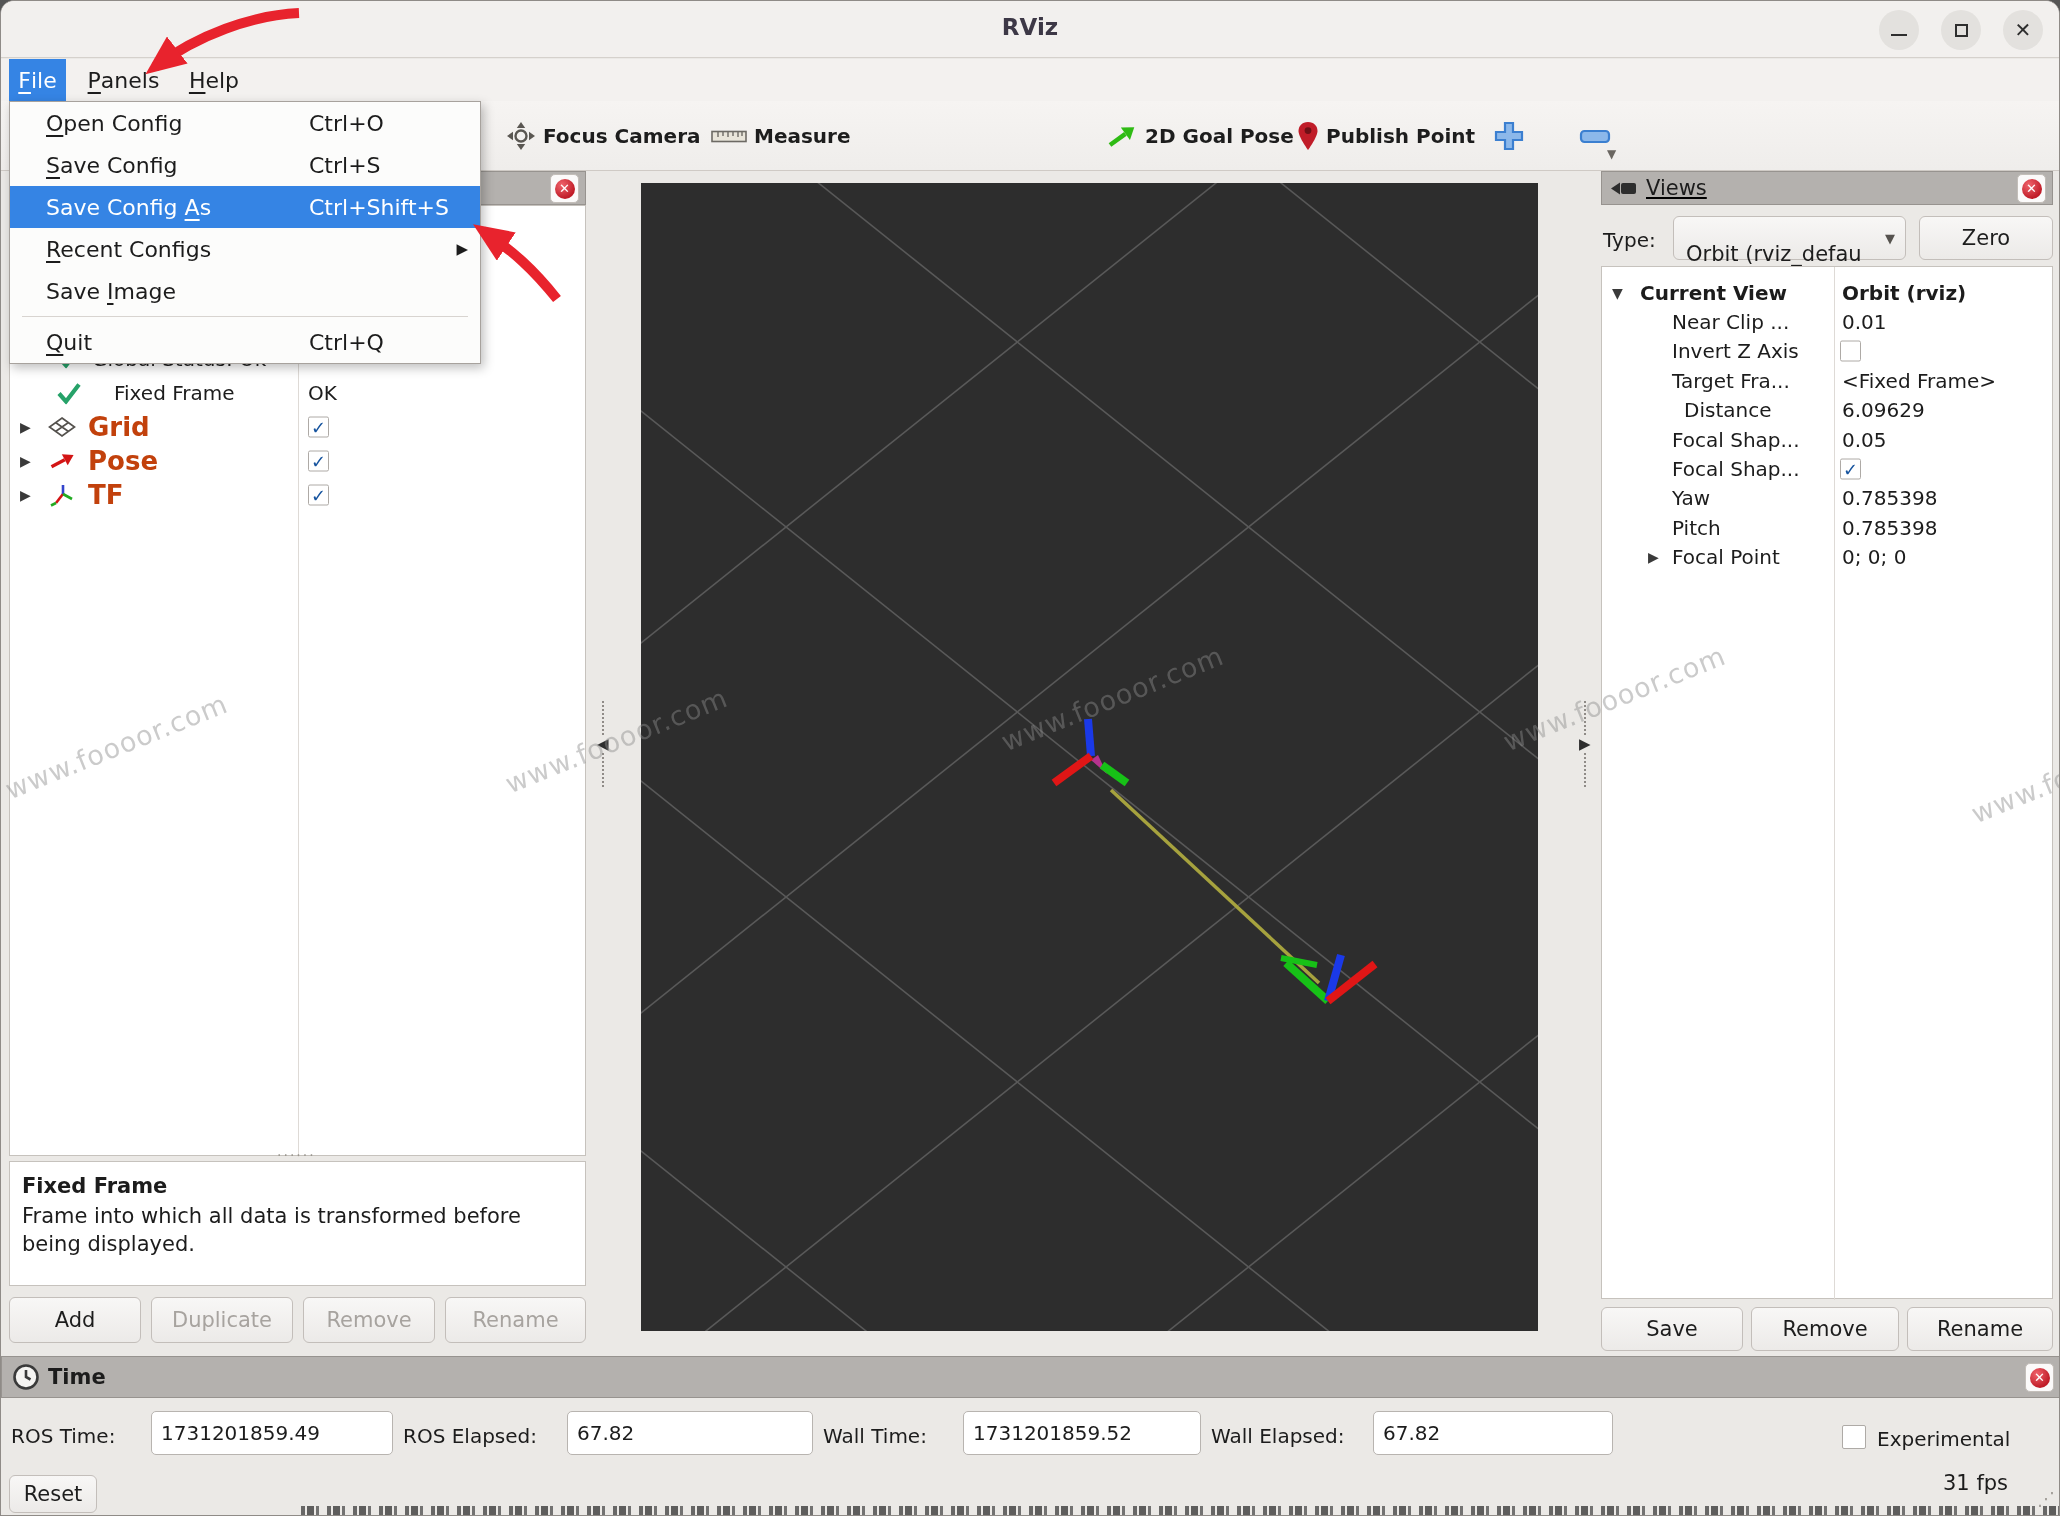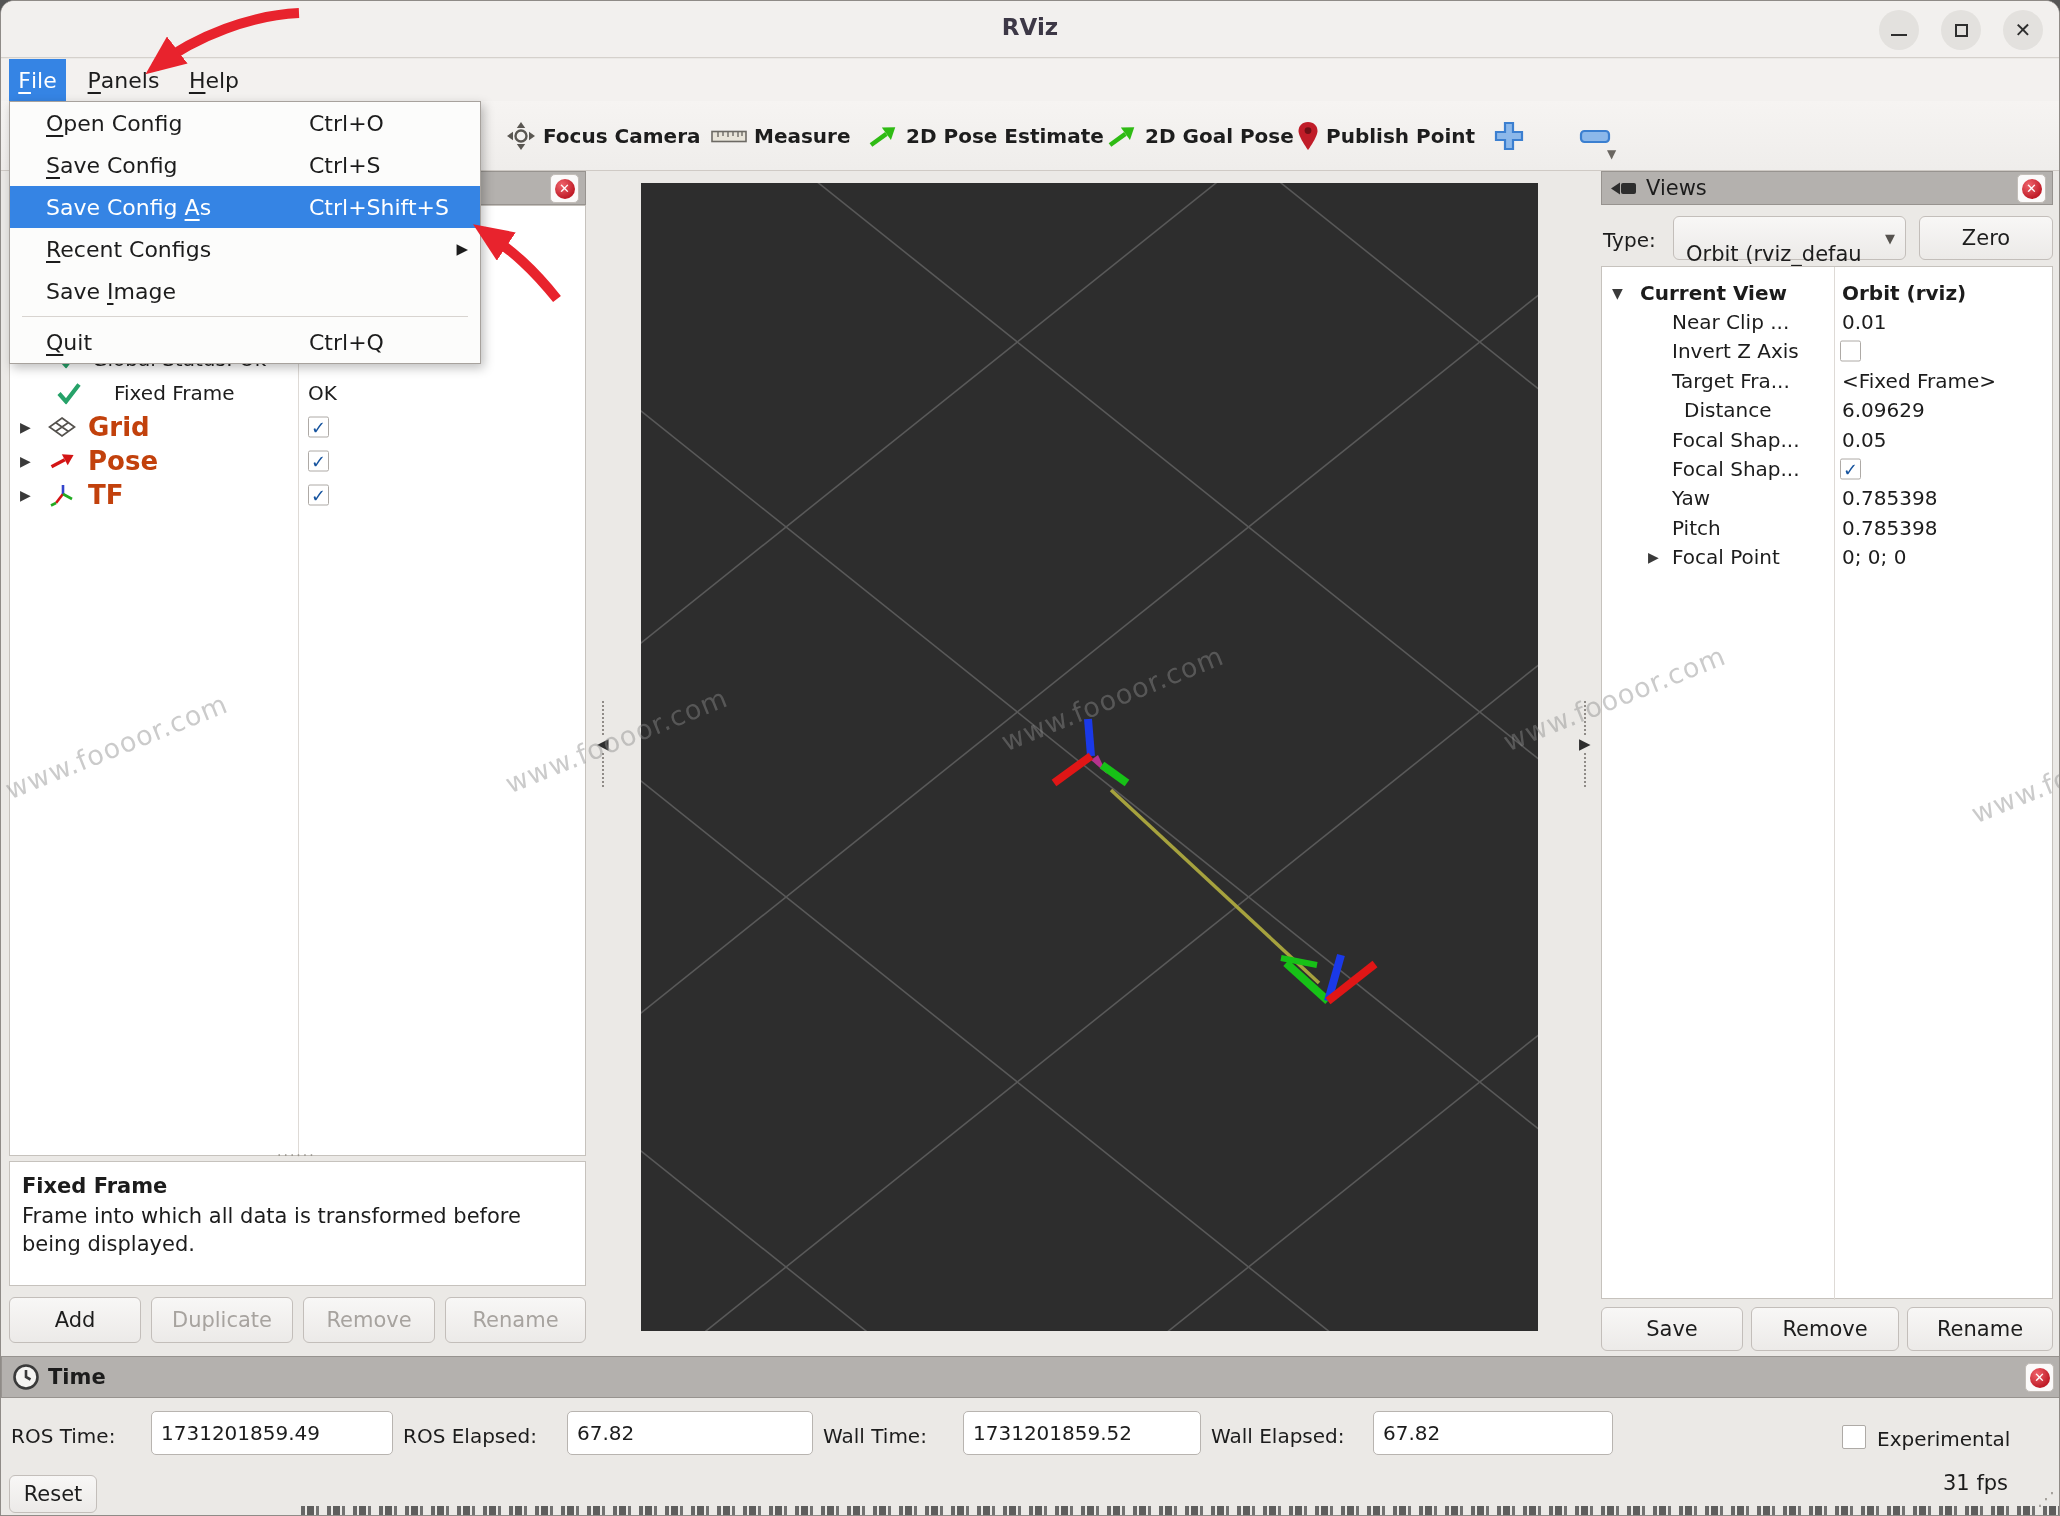--- a/index.html
+++ b/index.html
@@ -150,31 +150,20 @@
               <line x1="7" y1="4" x2="7" y2="9"></line>
               <line x1="12" y1="4" x2="12" y2="8"></line>
               <line x1="17" y1="4" x2="17" y2="9"></line>
               <line x1="22" y1="4" x2="22" y2="8"></line>
               <line x1="27" y1="4" x2="27" y2="9"></line>
               <line x1="31" y1="4" x2="31" y2="8"></line>
             </g>
           </svg>
         </span>
         <span class="tlabel">Measure</span>
-      </div>
-      <div class="tool" style="left: 866px;">
-        <span style="display: flex;">
-          <svg width="32" height="28" viewBox="0 0 32 28">
-            <g transform="rotate(-36 16 14)">
-              <rect x="1" y="12" width="19" height="4.5" fill="#2fbb14"></rect>
-              <polygon points="20,6.5 31,14.2 20,22" fill="#2fbb14"></polygon>
-            </g>
-          </svg>
-        </span>
-        <span class="tlabel">2D Pose Estimate</span>
       </div>
       <div class="tool" style="left: 1105px;">
         <span style="display: flex;">
           <svg width="32" height="28" viewBox="0 0 32 28">
             <g transform="rotate(-36 16 14)">
               <rect x="1" y="12" width="19" height="4.5" fill="#2fbb14"></rect>
               <polygon points="20,6.5 31,14.2 20,22" fill="#2fbb14"></polygon>
             </g>
           </svg>
         </span>
@@ -325,21 +314,21 @@
       </g>
       <g stroke-linecap="butt">
         <line x1="640" y1="775" x2="676" y2="782" stroke="#17c117" stroke-width="6"></line>
         <line x1="645" y1="780" x2="687" y2="818" stroke="#17c117" stroke-width="8"></line>
         <line x1="687" y1="818" x2="700" y2="772" stroke="#1a39e8" stroke-width="8"></line>
         <line x1="687" y1="818" x2="734" y2="781" stroke="#e01616" stroke-width="8"></line>
       </g>
     </svg>
   </div>
 
-  <div class="panel-header" style="left:1600px;top:170px;width:452px;height:34px;">
+  <div class="panel-header" style="left:1600px;top:170px;width:452px;height:34px;text-decoration:underline;">
     <span style="margin-left:8px;display:flex;">
       <svg width="28" height="17" viewBox="0 0 28 17">
           <polygon points="1,8.5 10,2.5 10,14.5" fill="#2d2d2d"></polygon>
           <rect x="11" y="3" width="15" height="11" rx="2" fill="#2d2d2d"></rect>
         </svg>
     </span>
     <span class="panel-title">Views</span>
     <span class="closebtn" style="right:6px;top:2px;">
         <span class="closecircle">✕</span>
       </span>

